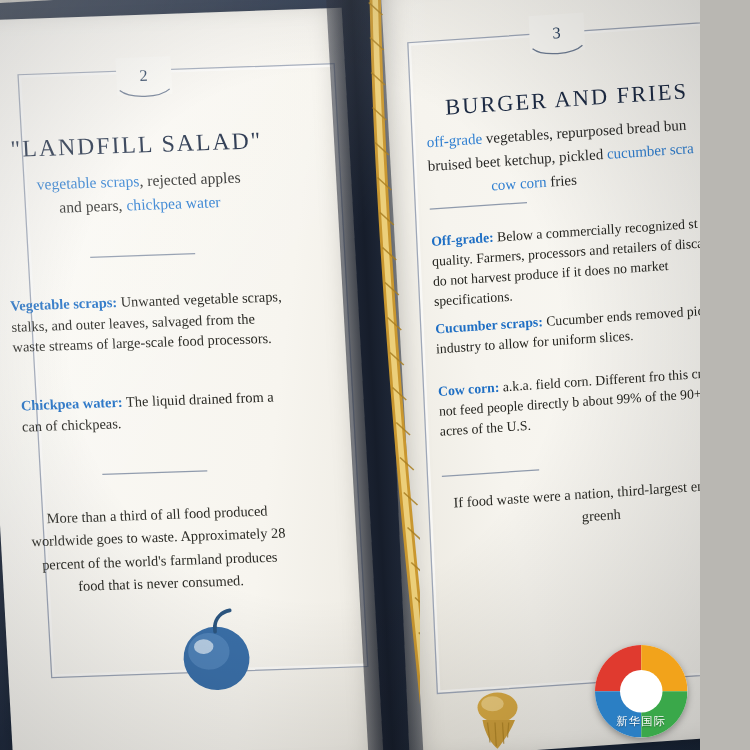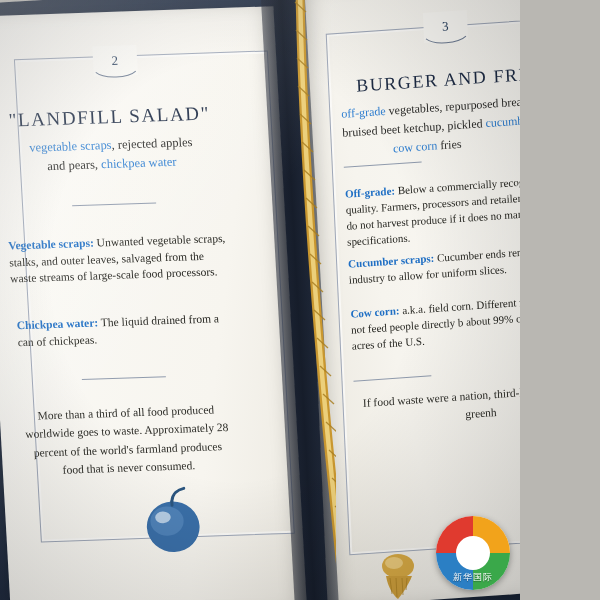--- a/index.html
+++ b/index.html
@@ -8,21 +8,21 @@
     background: #b9b7b2;
   }
   body {
     width: 600px;
     height: 600px;
     overflow: hidden;
     font-family: "Liberation Sans", sans-serif;
   }
   #scene {
     position: relative;
-    width: 520px;
+    width: 560px;
     height: 600px;
     overflow: hidden;
     background: linear-gradient(110deg, #c9c7c2 0%, #bdbbb6 40%, #a9a7a2 100%);
   }
 
   
   .desk {
     position: absolute;
     inset: 0;
     background:

